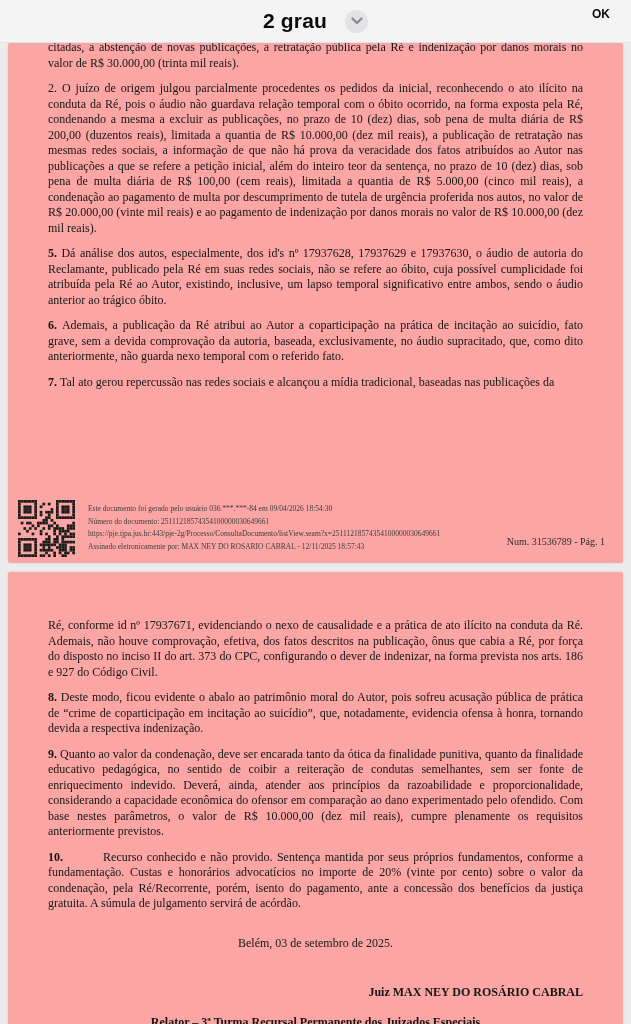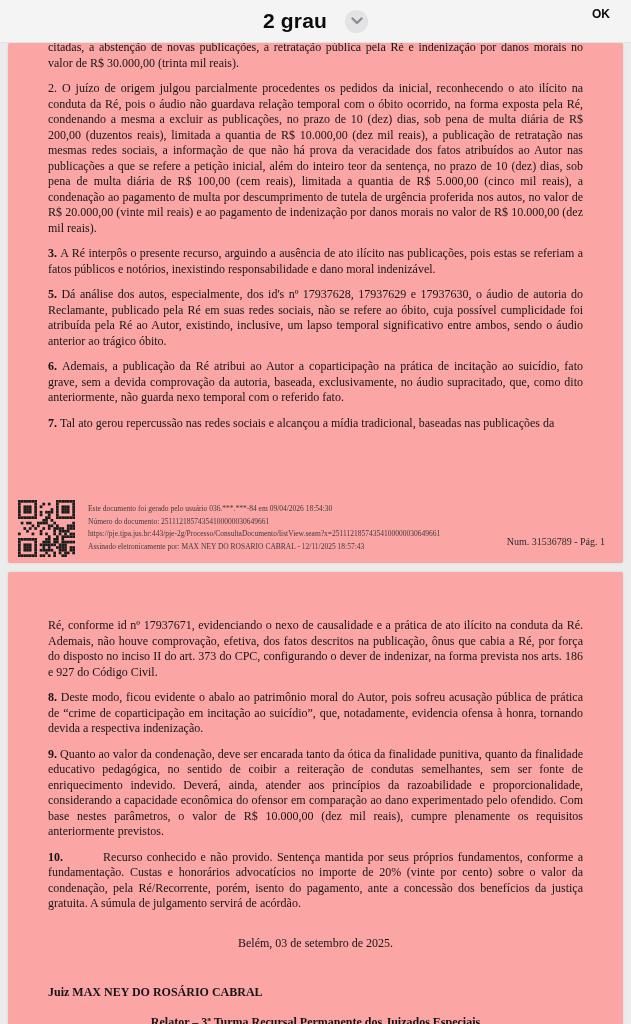--- a/index.html
+++ b/index.html
@@ -58,21 +58,21 @@
   }
   .para { margin-bottom:10px; }
   #page1 .para:first-child { margin-top:-3px; }
   .pnum { font-weight:400; }
   .pnum.b { font-weight:700; }
   .pnum::after { content:"\00a0"; }
   .pnum:empty::after { content:""; }
   .pnum.tab::after { content:"\00a0\00a0\00a0\00a0\00a0\00a0\00a0\00a0\00a0"; }
 
   .dateline { margin-top:24px; text-align:center; }
-  .sig-name { margin-top:34px; text-align:left; font-weight:700; }
+  .sig-name { margin-top:34px; text-align:right; font-weight:700; }
   .sig-role { margin-top:14px; text-align:center; font-weight:700; }
 
   
   .p1-footer {
     position:absolute; left:10px; right:18px; bottom:6px;
     display:flex; align-items:flex-start;
   }
   .qr { width:57px; height:57px; flex:0 0 auto; }
   .meta {
     margin-left:13px; padding-top:3px;
@@ -89,23 +89,20 @@
 <body>
 
 <div class="viewer">
 
   <div class="page doc-text" id="page1">
     <p class="para">
       <span class="pnum"></span><span>citadas, a abstenção de novas publicações, a retratação pública pela Ré e indenização por danos morais no valor de R$ 30.000,00 (trinta mil reais).</span>
     </p>
     <p class="para">
       <span class="pnum">2.</span><span>O juízo de origem julgou parcialmente procedentes os pedidos da inicial, reconhecendo o ato ilícito na conduta da Ré, pois o áudio não guardava relação temporal com o óbito ocorrido, na forma exposta pela Ré, condenando a mesma a excluir as publicações, no prazo de 10 (dez) dias, sob pena de multa diária de R$ 200,00 (duzentos reais), limitada a quantia de R$ 10.000,00 (dez mil reais), a publicação de retratação nas mesmas redes sociais, a informação de que não há prova da veracidade dos fatos atribuídos ao Autor nas publicações a que se refere a petição inicial, além do inteiro teor da sentença, no prazo de 10 (dez) dias, sob pena de multa diária de R$ 100,00 (cem reais), limitada a quantia de R$ 5.000,00 (cinco mil reais), a condenação ao pagamento de multa por descumprimento de tutela de urgência proferida nos autos, no valor de R$ 20.000,00 (vinte mil reais) e ao pagamento de indenização por danos morais no valor de R$ 10.000,00 (dez mil reais).</span>
-    </p>
-    <p class="para">
-      <span class="pnum b">3.</span><span>A Ré interpôs o presente recurso, arguindo a ausência de ato ilícito nas publicações, pois estas se referiam a fatos públicos e notórios, inexistindo responsabilidade e dano moral indenizável.</span>
     </p>
     <p class="para">
       <span class="pnum b">5.</span><span>Dá análise dos autos, especialmente, dos id's nº 17937628, 17937629 e 17937630, o áudio de autoria do Reclamante, publicado pela Ré em suas redes sociais, não se refere ao óbito, cuja possível cumplicidade foi atribuída pela Ré ao Autor, existindo, inclusive, um lapso temporal significativo entre ambos, sendo o áudio anterior ao trágico óbito.</span>
     </p>
     <p class="para">
       <span class="pnum b">6.</span><span>Ademais, a publicação da Ré atribui ao Autor a coparticipação na prática de incitação ao suicídio, fato grave, sem a devida comprovação da autoria, baseada, exclusivamente, no áudio supracitado, que, como dito anteriormente, não guarda nexo temporal com o referido fato.</span>
     </p>
     <p class="para">
       <span class="pnum b">7.</span><span>Tal ato gerou repercussão nas redes sociais e alcançou a mídia tradicional, baseadas nas publicações da</span>
     </p>

